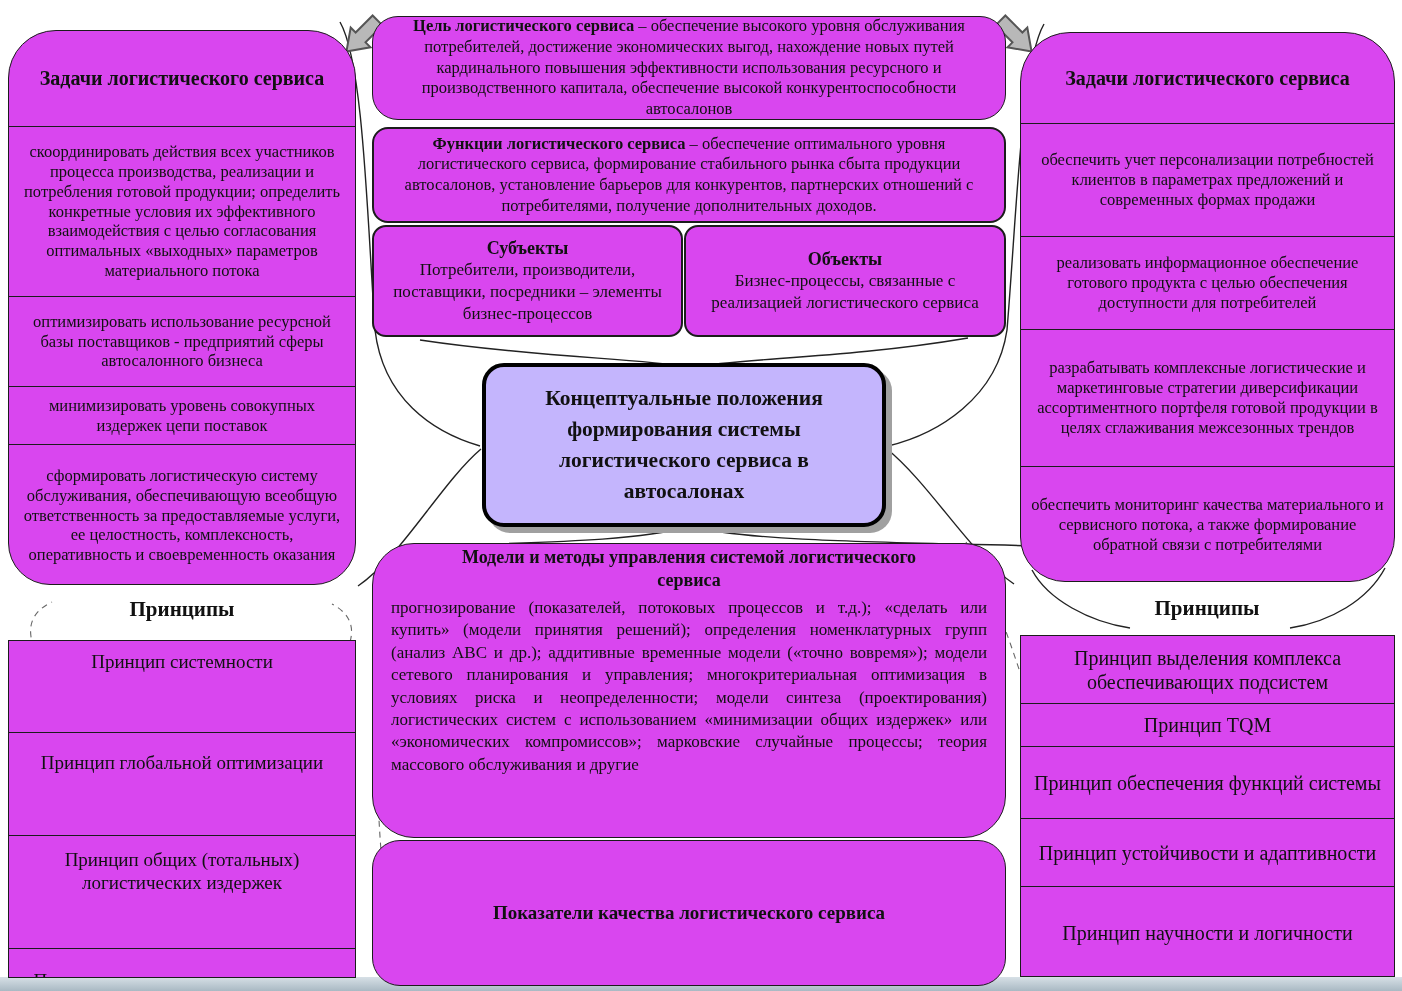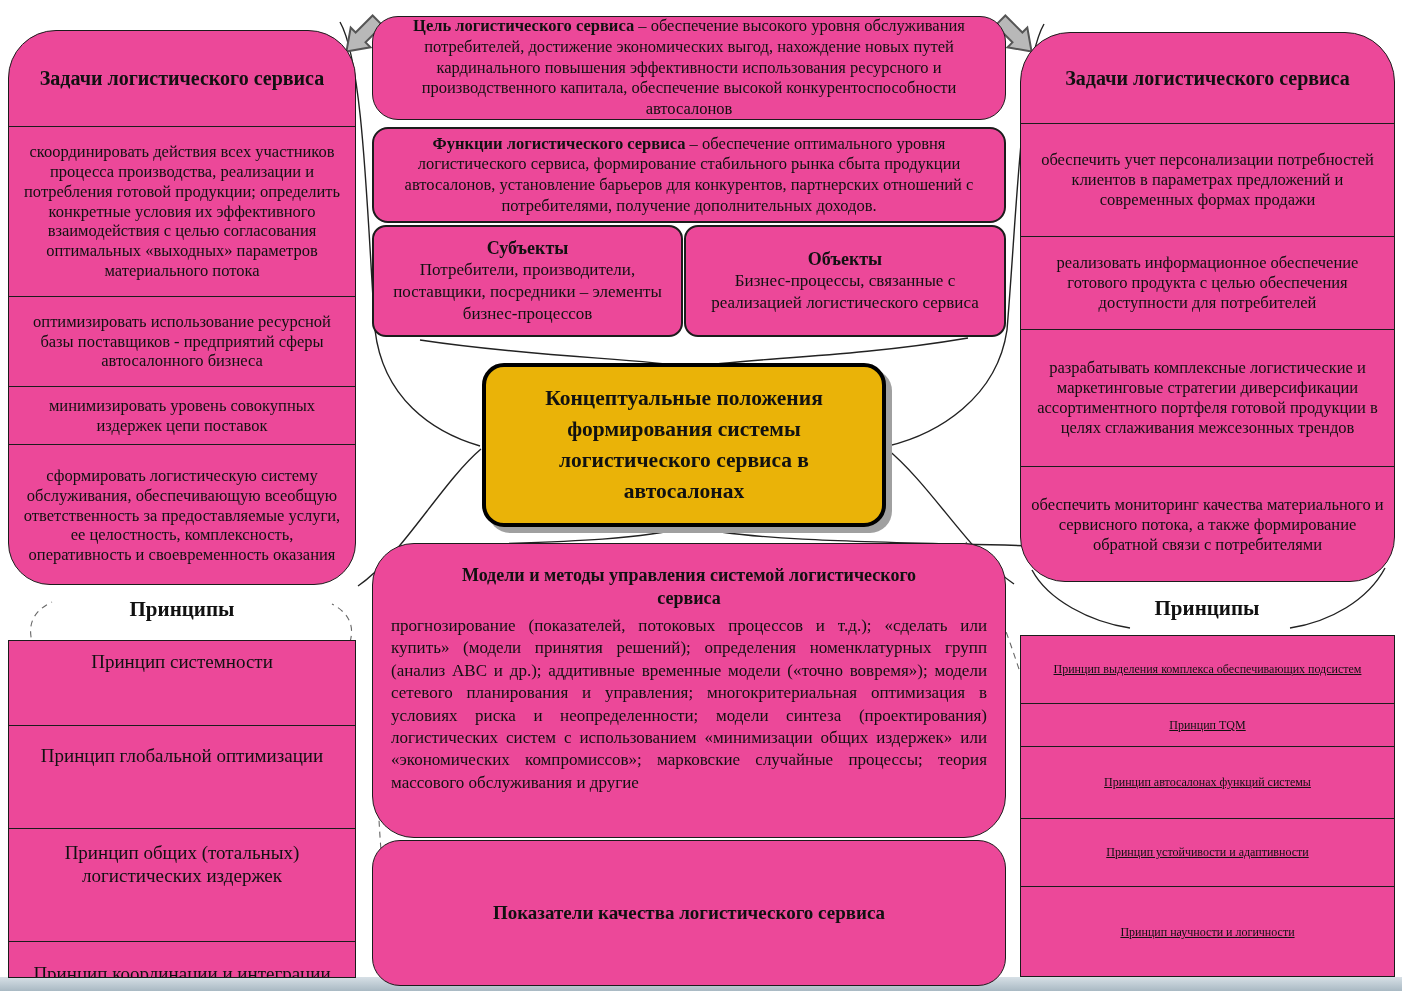--- a/index.html
+++ b/index.html
@@ -1,33 +1,33 @@
 <!DOCTYPE html>
 <html lang="ru"><head>
 <meta charset="utf-8">
 <style>
   html,body{margin:0;padding:0;background:#fff;}
   .diagram{position:relative;width:1402px;height:991px;background:#fff;overflow:hidden;
            font-family:"Liberation Serif","DejaVu Serif",serif;color:#111;}
   .connectors{position:absolute;left:0;top:0;z-index:0;}
-  .box{position:absolute;background:#ec4899;border:1.5px solid #1c1c1c;box-sizing:border-box;z-index:2;}
+  .box{position:absolute;background:#d946ef;border:1.5px solid #1c1c1c;box-sizing:border-box;z-index:2;}
   .cellstack{display:flex;flex-direction:column;overflow:hidden;}
   .cell{flex:0 0 auto;display:flex;align-items:center;justify-content:center;
         text-align:center;padding:2px 10px;box-sizing:border-box;line-height:1.2;}
   .cell + .cell{border-top:1.5px solid #1c1c1c;}
   .hdr{font-weight:bold;font-size:20px;line-height:1.25;}
   .t165{font-size:16.5px;}
   .t17{font-size:17px;}
   .t19{font-size:19px;}
-  .t20{font-size:12px;text-decoration:underline;}
+  .t20{font-size:20px;}
   .ptitle{position:absolute;width:348px;text-align:center;font-weight:bold;font-size:21px;z-index:2;}
   .lead{font-weight:bold;}
   .centerbox{display:flex;flex-direction:column;align-items:center;justify-content:center;
              text-align:center;padding:4px 16px;}
-  .core{background:#eab308;border:4px solid #000;border-radius:22px;
+  .core{background:#c4b5fd;border:4px solid #000;border-radius:22px;
         box-shadow:6px 6px 0 #a0a0a0;font-weight:bold;font-size:21.5px;line-height:1.45;
         display:flex;align-items:center;justify-content:center;text-align:center;padding:6px 20px;}
   .justify{text-align:justify;}
   .footer-bar{position:absolute;left:0;top:977px;width:1402px;height:14px;z-index:1;
               background:linear-gradient(#d7e0e6,#a9b9c3);}
 </style>
 </head>
 <body>
 
 <div class="diagram">
@@ -73,21 +73,21 @@
     <div class="cell t165" style="height:170px;">скоординировать действия всех участников процесса производства, реализации и потребления готовой продукции; определить конкретные условия их эффективного взаимодействия с целью согласования оптимальных «выходных» параметров материального потока</div>
     <div class="cell t165" style="height:90px;">оптимизировать использование ресурсной базы поставщиков - предприятий сферы автосалонного бизнеса</div>
     <div class="cell t165" style="height:58px;">минимизировать уровень совокупных издержек цепи поставок</div>
     <div class="cell t165" style="height:142px;">сформировать логистическую систему обслуживания, обеспечивающую всеобщую ответственность за предоставляемые услуги, ее целостность, комплексность, оперативность и своевременность оказания</div>
   </div>
 
   <div class="ptitle" style="left:8px;top:597px;">Принципы</div>
 
   <div class="box cellstack" style="left:8px;top:640px;width:348px;height:338px;gap:41px;">
     <div class="cell t19" style="height:43px;">Принцип системности</div>
-    <div class="cell t19" style="height:62px;">Принцип глобальной оптимизации</div>
+    <div class="cell t19" style="height:62px;margin-top:7px;">Принцип глобальной оптимизации</div>
     <div class="cell t19" style="height:72px;">Принцип общих (тотальных) логистических издержек</div>
     <div class="cell t19" style="height:66px;">Принцип координации и интеграции</div>
     <div class="cell t19" style="height:95px;">Принцип моделирования и информационно-компьютерной  выходных</div>
   </div>
 
   <div class="box centerbox" style="left:372px;top:16px;width:634px;height:104px;border-radius:26px;">
     <div class="t165" style="line-height:1.25;">
       <span class="lead">Цель логистического сервиса</span>
       <span>– обеспечение высокого уровня обслуживания потребителей, достижение экономических выгод, нахождение новых путей кардинального повышения эффективности использования ресурсного и производственного капитала, обеспечение высокой конкурентоспособности автосалонов</span>
     </div>
@@ -107,21 +107,21 @@
 
   <div class="box centerbox" style="left:684px;top:225px;width:322px;height:112px;border-radius:14px;border-width:2px;align-items:center;">
     <div class="hdr" style="font-size:18px;">Объекты</div>
     <div class="t17" style="line-height:1.3;">Бизнес-процессы, связанные с реализацией логистического сервиса</div>
   </div>
 
   <div class="box core" style="left:482px;top:363px;width:404px;height:164px;">
     <div>Концептуальные положения формирования системы логистического сервиса в автосалонах</div>
   </div>
 
-  <div class="box" style="left:372px;top:543px;width:634px;height:295px;border-radius:42px;padding:18px 18px;">
+  <div class="box" style="left:372px;top:543px;width:634px;height:295px;border-radius:42px;padding:0 18px;">
     <div class="hdr" style="font-size:18px;text-align:center;line-height:1.3;margin:2px 40px 4px;">Модели и методы управления системой логистического сервиса</div>
     <div class="t17 justify" style="line-height:1.32;">прогнозирование (показателей,  потоковых процессов и т.д.); «сделать или купить» (модели принятия решений);  определения номенклатурных групп (анализ АВС и др.); аддитивные временные модели («точно вовремя»); модели сетевого планирования и управления; многокритериальная оптимизация в условиях риска и неопределенности; модели синтеза (проектирования) логистических систем с использованием «минимизации общих издержек» или «экономических компромиссов»; марковские случайные процессы; теория массового обслуживания и другие</div>
   </div>
 
   <div class="box centerbox" style="left:372px;top:840px;width:634px;height:146px;border-radius:28px;">
     <div class="hdr" style="font-size:19px;">Показатели качества логистического сервиса</div>
   </div>
 
   <div class="box cellstack" style="left:1020px;top:32px;width:375px;height:550px;border-radius:50px 50px 45px 45px;">
     <div class="cell hdr" style="height:90px;">Задачи логистического сервиса</div>
@@ -129,20 +129,20 @@
     <div class="cell t165" style="height:93px;">реализовать информационное обеспечение готового продукта с целью обеспечения доступности для потребителей</div>
     <div class="cell t165" style="height:137px;">разрабатывать комплексные логистические и маркетинговые стратегии диверсификации ассортиментного портфеля готовой продукции в целях сглаживания межсезонных трендов</div>
     <div class="cell t165" style="height:117px;">обеспечить мониторинг качества материального и сервисного потока, а также формирование обратной связи с потребителями</div>
   </div>
 
   <div class="ptitle" style="left:1033px;top:596px;width:348px;">Принципы</div>
 
   <div class="box cellstack" style="left:1020px;top:635px;width:375px;height:342px;">
     <div class="cell t20" style="height:67px;">Принцип выделения комплекса обеспечивающих подсистем</div>
     <div class="cell t20" style="height:43px;">Принцип TQM</div>
-    <div class="cell t20" style="height:72px;">Принцип автосалонах функций системы</div>
+    <div class="cell t20" style="height:72px;">Принцип обеспечения функций системы</div>
     <div class="cell t20" style="height:68px;">Принцип устойчивости и адаптивности</div>
     <div class="cell t20" style="height:92px;">Принцип научности и логичности</div>
   </div>
 
   <div class="footer-bar"></div>
 
 </div>
 
 </body></html>

